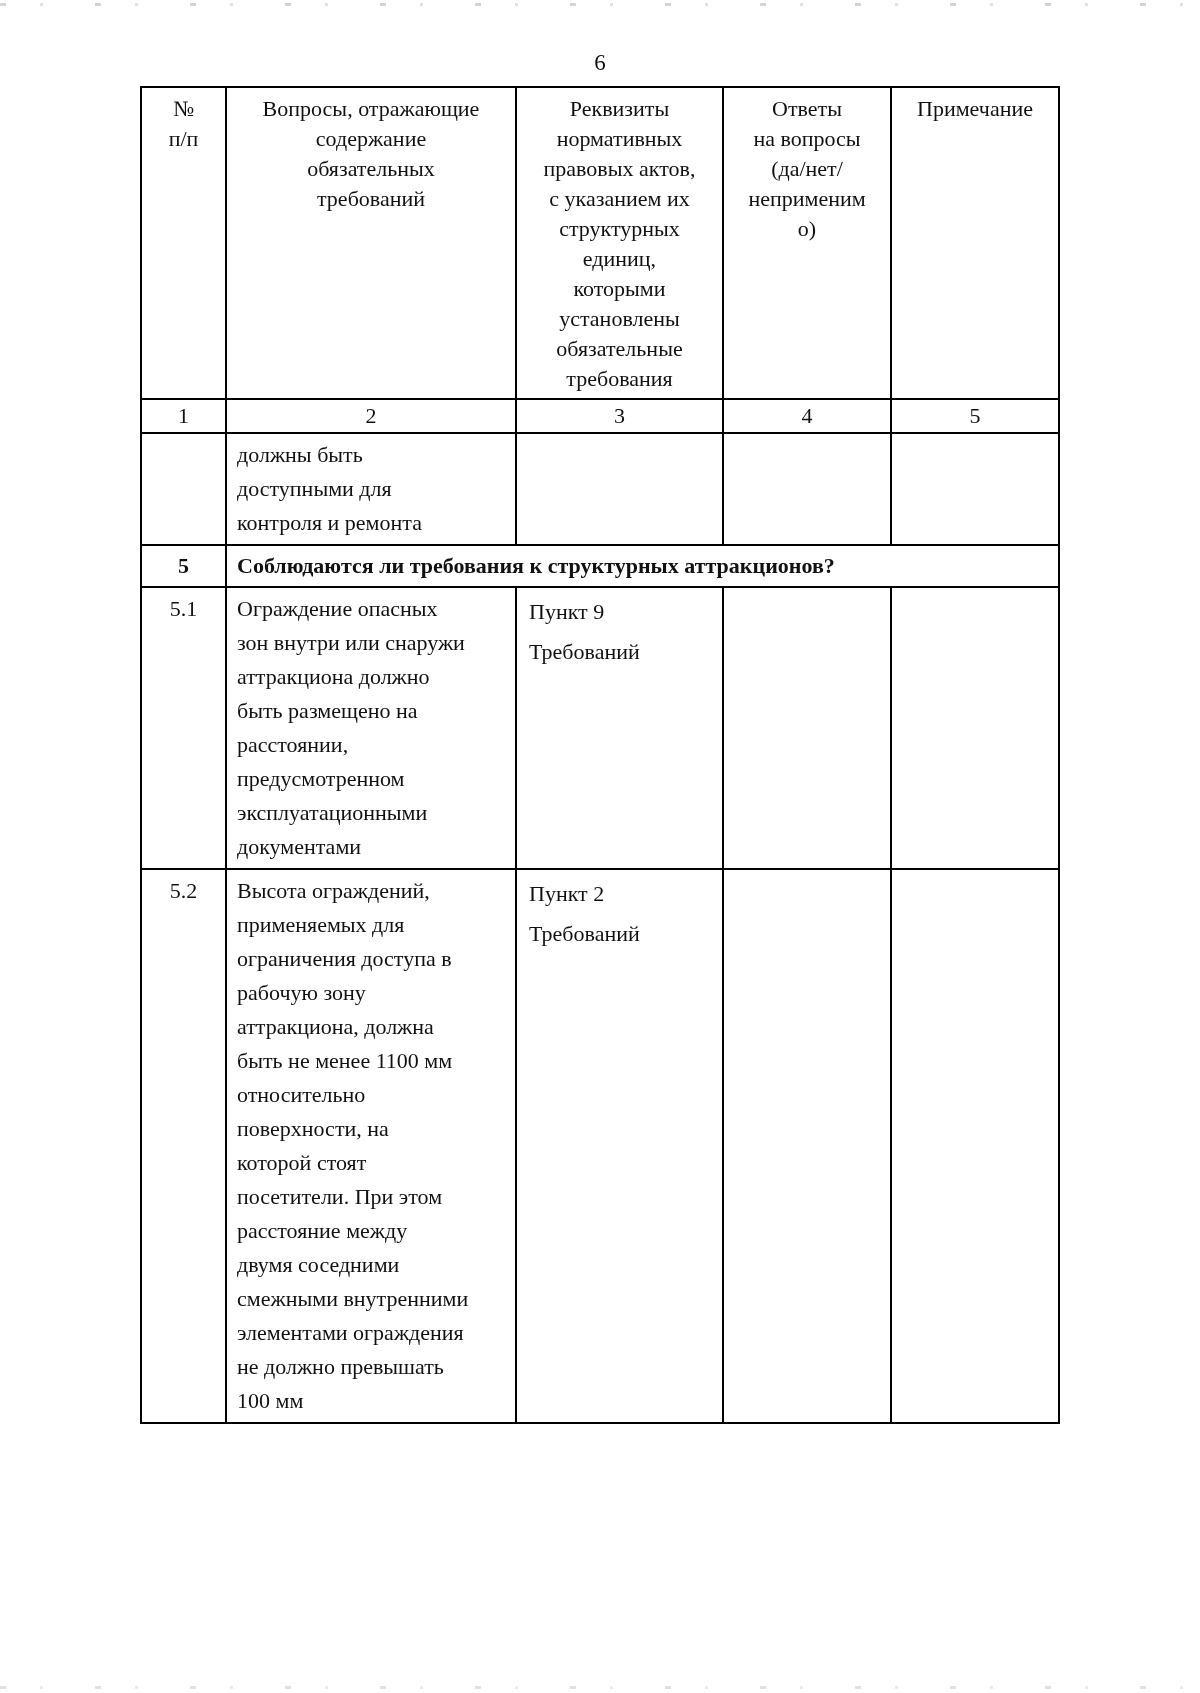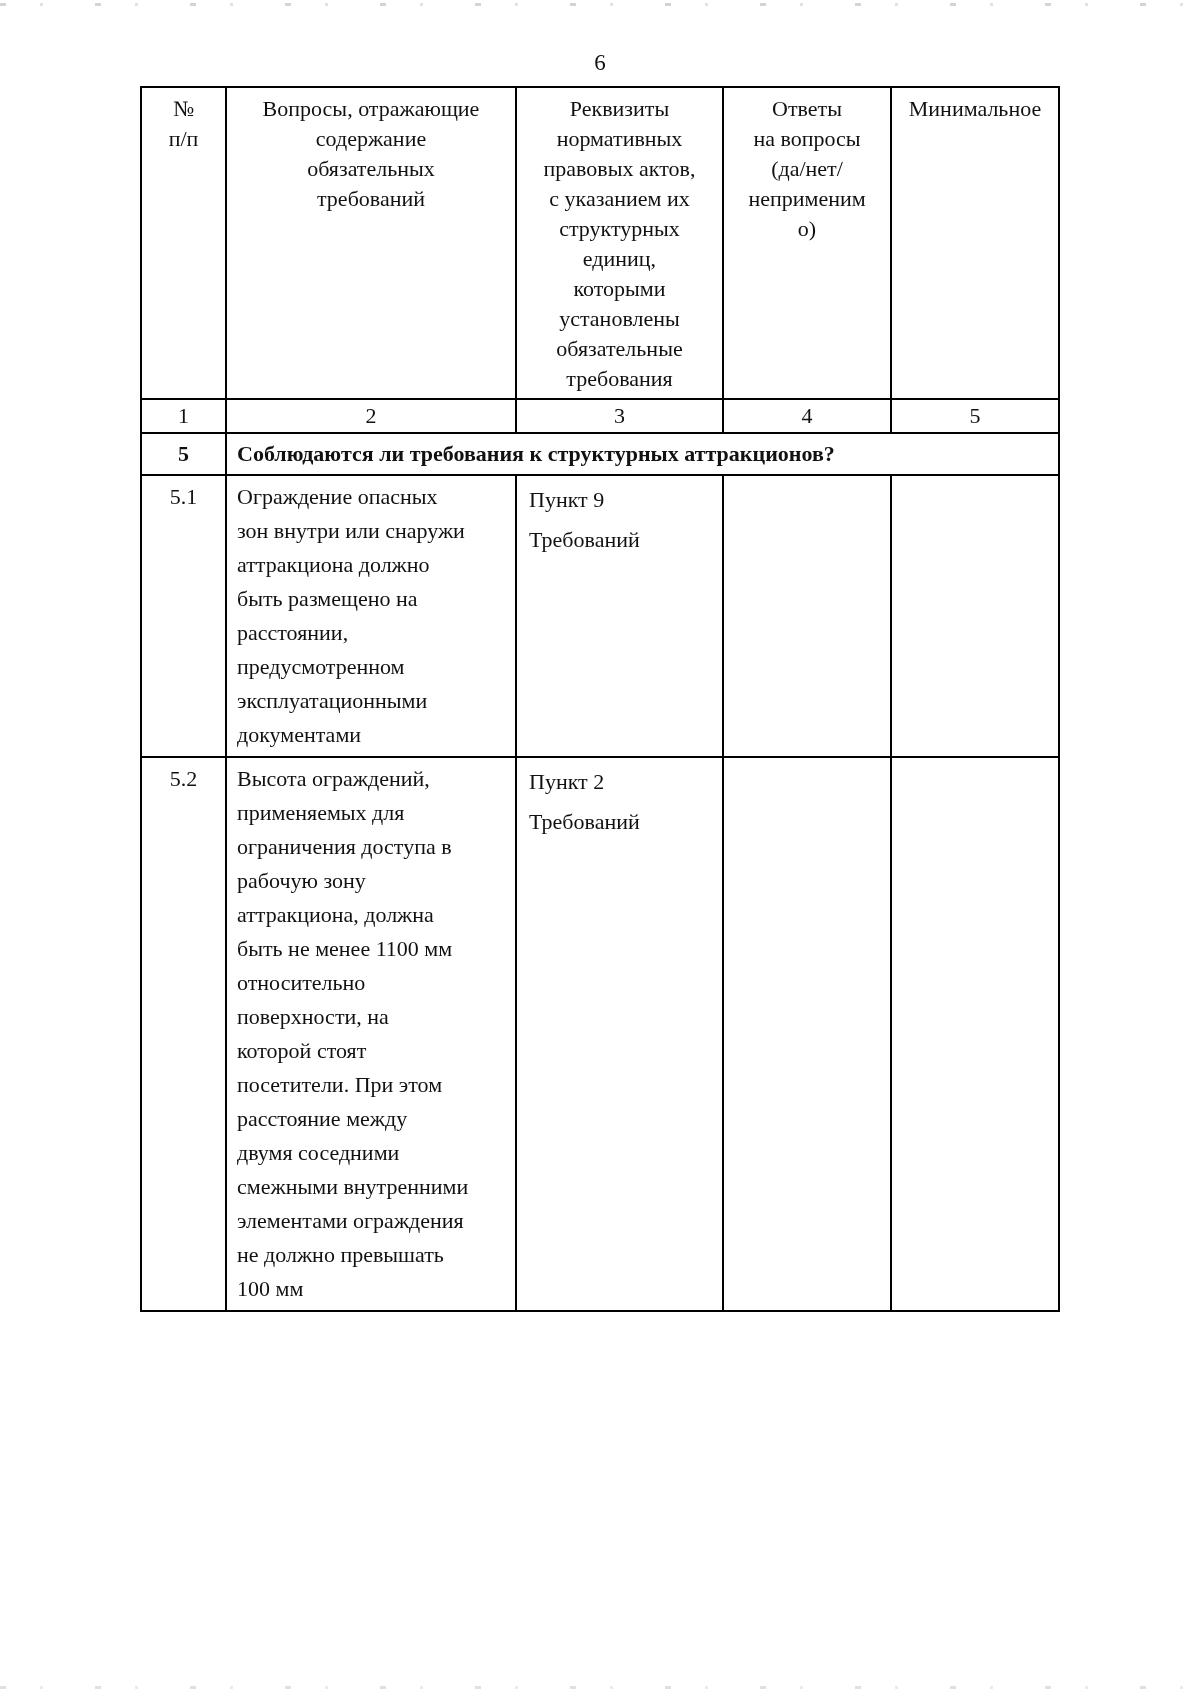--- a/index.html
+++ b/index.html
@@ -121,31 +121,40 @@
 единиц,
 которыми
 установлены
 обязательные
 требования</th>
       <th class="header-cell">Ответы
 на вопросы
 (да/нет/
 неприменим
 о)</th>
-      <th class="header-cell">Минимальное</th>
+      <th class="header-cell">Примечание</th>
     </tr>
     <tr class="colnum-row">
       <td class="colnum-cell">1</td>
       <td class="colnum-cell">2</td>
       <td class="colnum-cell">3</td>
       <td class="colnum-cell">4</td>
       <td class="colnum-cell">5</td>
     </tr>
   </thead>
   <tbody>
+    <tr>
+      <td class="num-cell"></td>
+      <td class="question-cell">должны быть
+доступными для
+контроля и ремонта</td>
+      <td class="requisites-cell"></td>
+      <td></td>
+      <td></td>
+    </tr>
     <tr class="section-row">
       <td class="num-cell">5</td>
       <td colspan="4" class="question-cell">Соблюдаются ли требования к структурных аттракционов?</td>
     </tr>
     <tr>
       <td class="num-cell">5.1</td>
       <td class="question-cell">Ограждение опасных
 зон внутри или снаружи
 аттракциона должно
 быть размещено на

